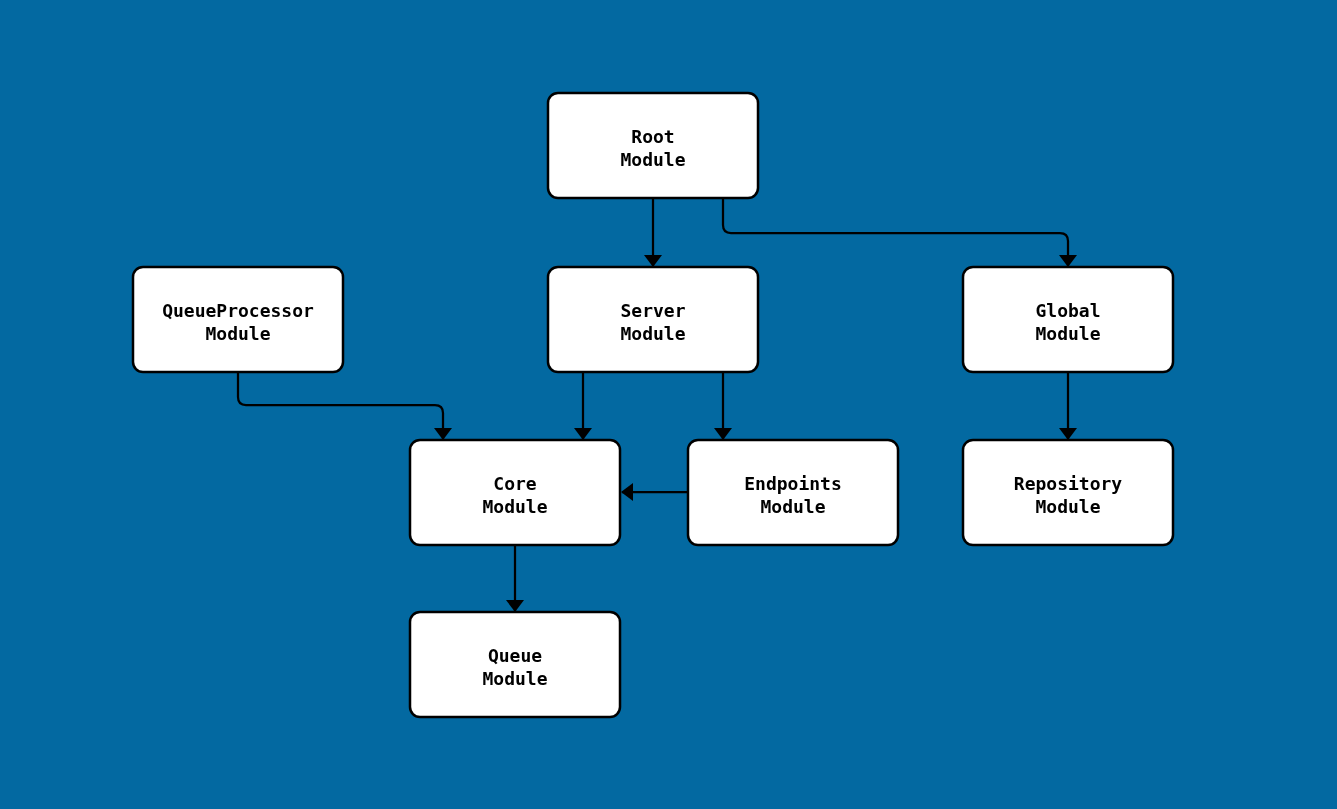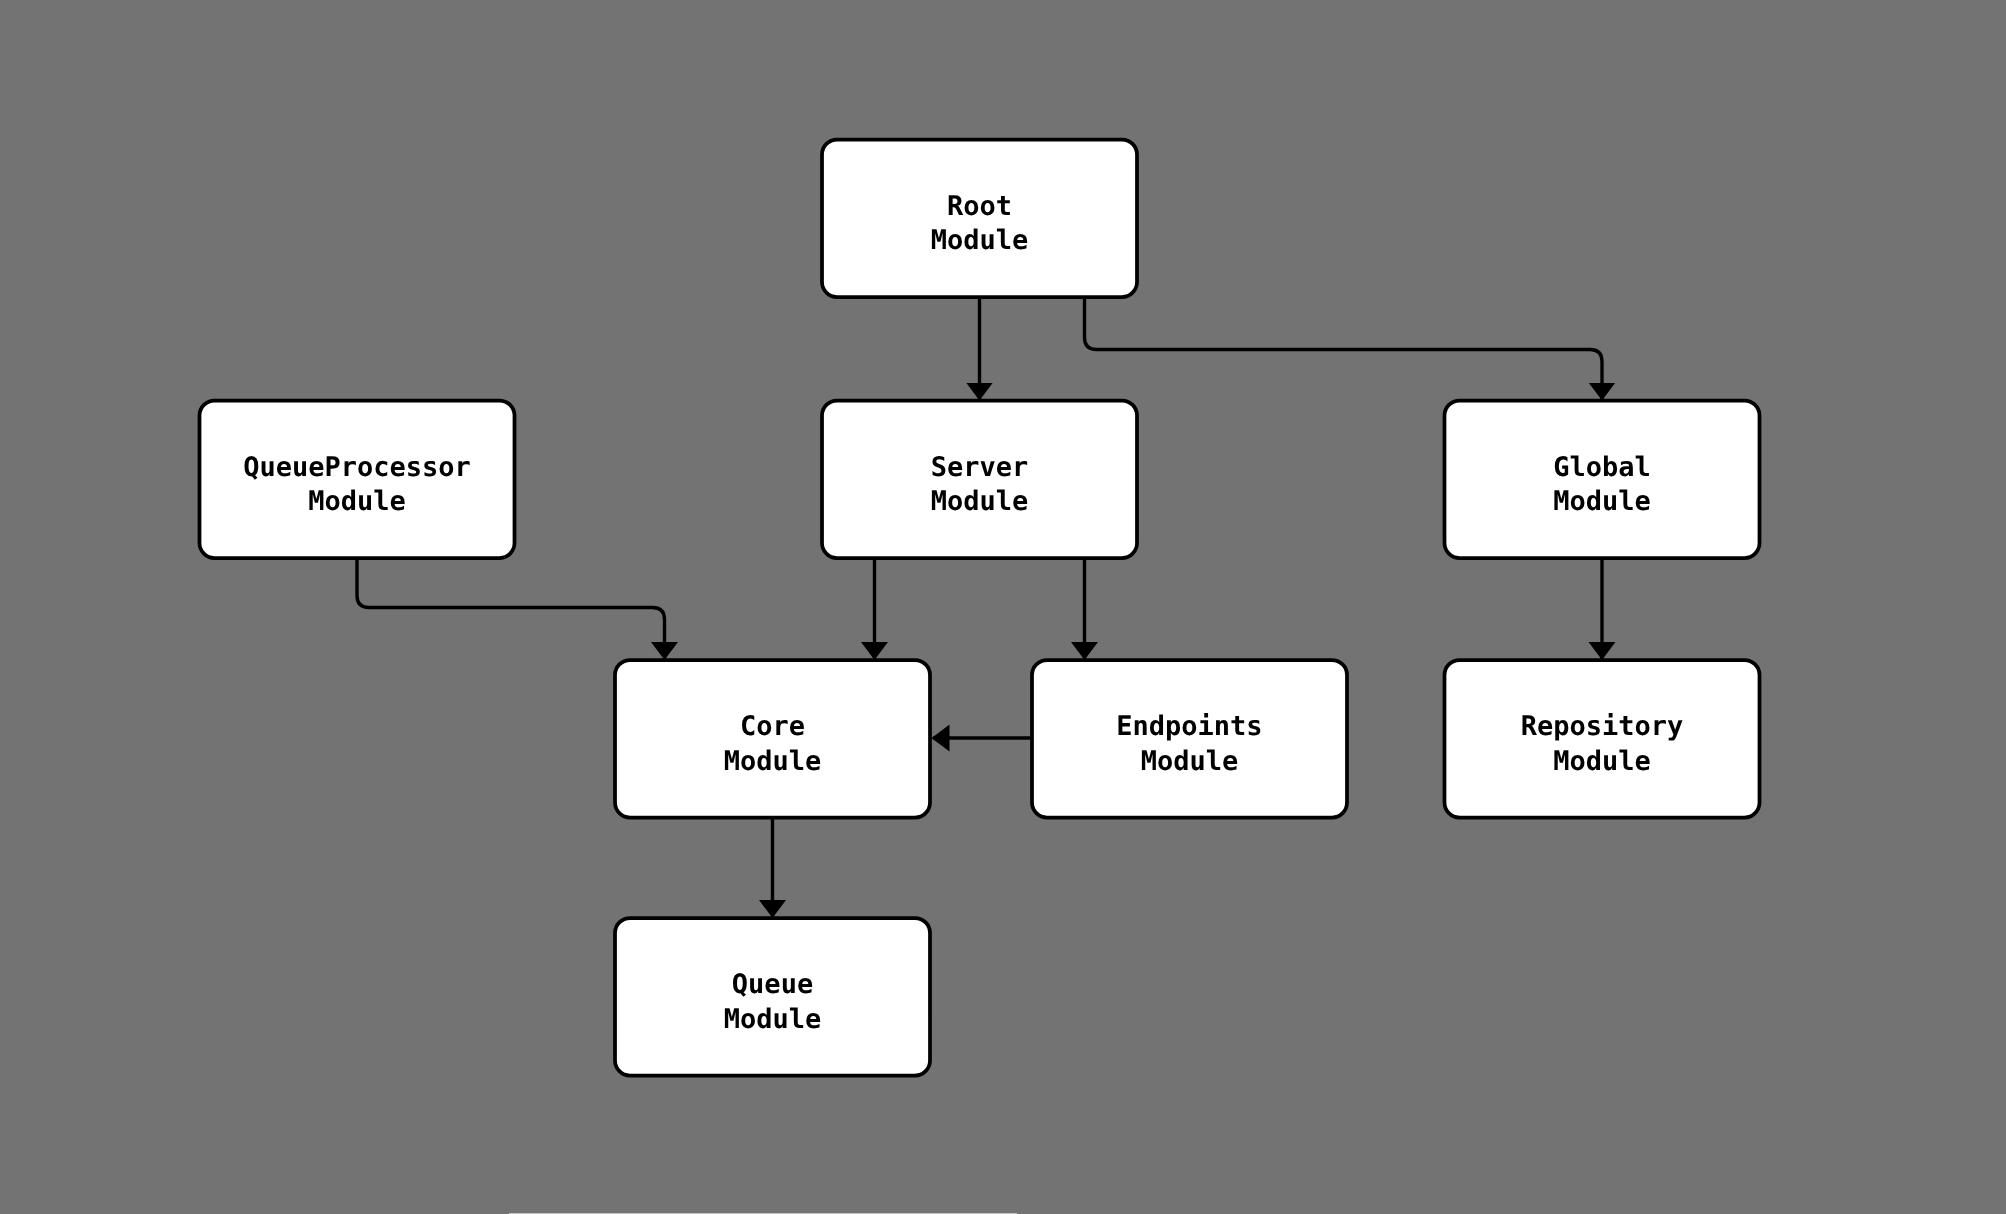--- a/index.html
+++ b/index.html
@@ -7,21 +7,21 @@
     padding: 0;
     background: #ffffff;
     width: 1337px;
     height: 809px;
     overflow: hidden;
   }
   .diagram-stage {
     position: relative;
     width: 1337px;
     height: 809px;
-    background: #737373;
+    background: #0369a1;
   }
   svg {
     display: block;
     font-family: "DejaVu Sans Mono", "Liberation Mono", monospace;
   }
   .node-box {
     fill: #ffffff;
     stroke: #000000;
     stroke-width: 2.5;
   }

